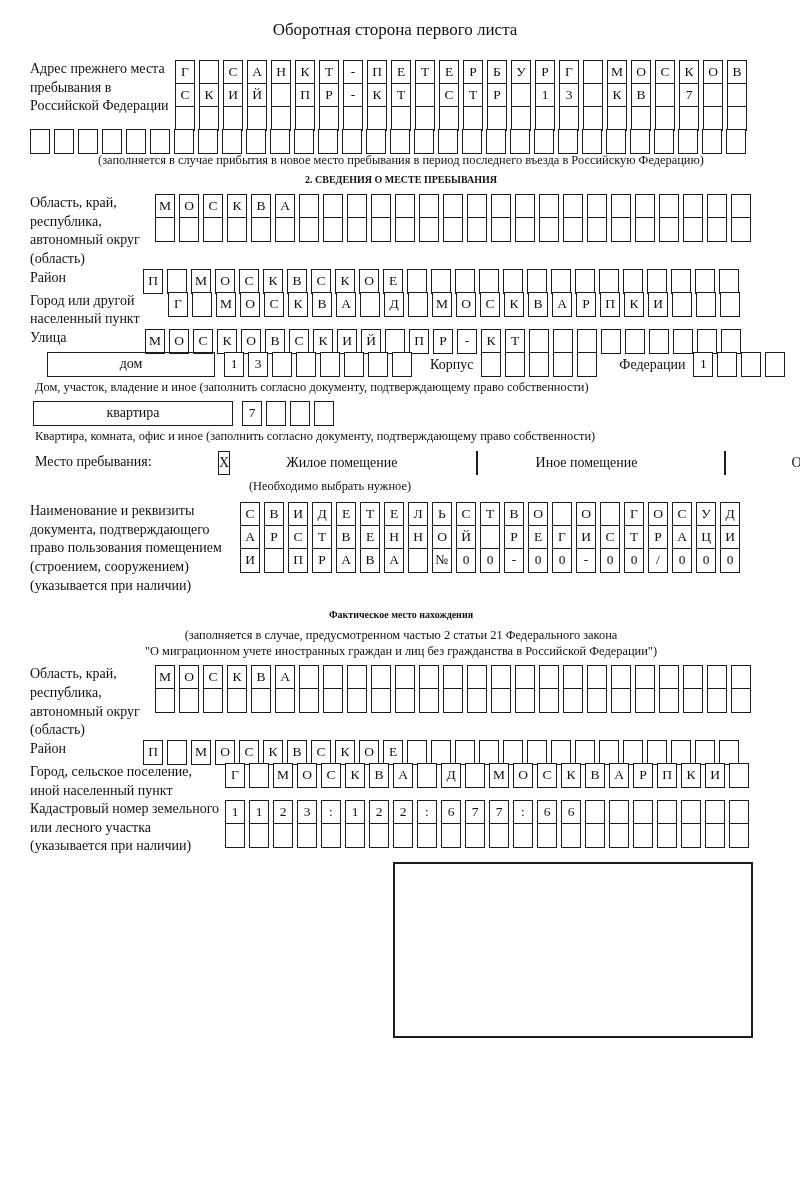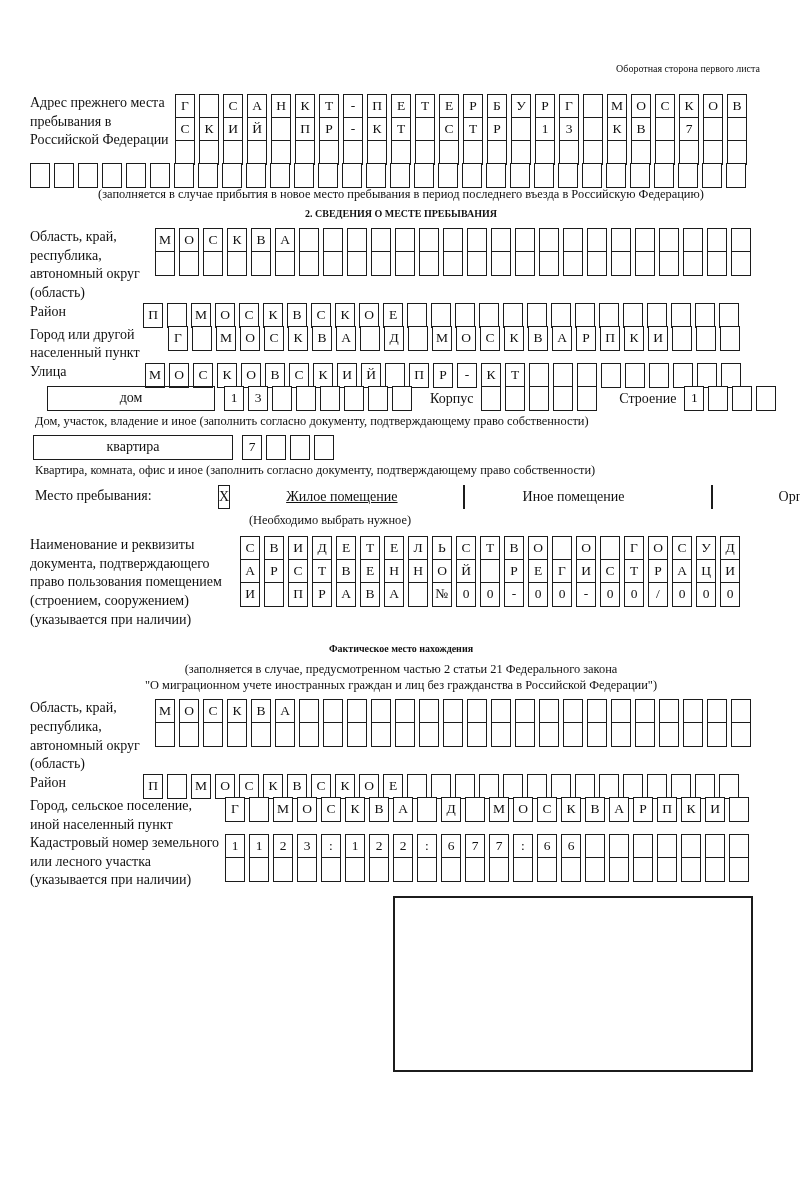--- a/index.html
+++ b/index.html
@@ -1,19 +1,19 @@
 <!DOCTYPE html>
 <html><head>
 <meta charset="utf-8">
 <style>
   html,body { margin:0; padding:0; background:#fff; }
   body { width:800px; height:1180px; color:#111; font-family:"Liberation Serif", serif; }
   .page { box-sizing:border-box; width:800px; height:1180px; padding:20px 28px 0 30px; overflow:hidden; }
 
-  .hdr { text-align:right; font-size:10px; margin-bottom:20px; padding-right:12px;margin-top:43px; }
+  .hdr { text-align:center; font-size:17px; margin-bottom:20px; padding-right:12px; }
 
   .frow { display:flex; align-items:flex-start; }
   .flabel { font-size:14px; line-height:1.33; flex:none; }
   .w145{width:145px;} .w125{width:125px;} .w113{width:113px;} .w138{width:138px;}
   .w115{width:115px;} .w210{width:210px;} .w195{width:195px;} .w135{width:135px;}
 
   .cellrow { height:18px; margin-bottom:5px; white-space:nowrap; }
   .cell { display:inline-block; box-sizing:border-box; width:20px; height:25px;
           border:1.6px solid #1c1c1c; margin-right:4px; text-align:center;
           font-size:13.5px; line-height:21px; vertical-align:top; background:#fff; }
@@ -78,35 +78,35 @@
   <div class="frow">
     <div class="flabel w115">Улица</div>
     <div class="cellrow"><span class="cell">М</span><span class="cell">О</span><span class="cell">С</span><span class="cell">К</span><span class="cell">О</span><span class="cell">В</span><span class="cell">С</span><span class="cell">К</span><span class="cell">И</span><span class="cell">Й</span><span class="cell"></span><span class="cell">П</span><span class="cell">Р</span><span class="cell">-</span><span class="cell">К</span><span class="cell">Т</span><span class="cell"></span><span class="cell"></span><span class="cell"></span><span class="cell"></span><span class="cell"></span><span class="cell"></span><span class="cell"></span><span class="cell"></span><span class="cell"></span></div>
   </div>
 
   <div class="frow mb2" style="margin-left:17px;">
     <div class="bigbox" style="width:168px; margin-right:9px;">дом</div>
     <div class="cellrow" style="margin-bottom:0;"><span class="cell">1</span><span class="cell">3</span><span class="cell"></span><span class="cell"></span><span class="cell"></span><span class="cell"></span><span class="cell"></span><span class="cell"></span></div>
     <div class="inline-label" style="margin:0 8px 0 14px;">Корпус</div>
     <div class="cellrow" style="margin-bottom:0;"><span class="cell"></span><span class="cell"></span><span class="cell"></span><span class="cell"></span><span class="cell"></span></div>
-    <div class="inline-label" style="margin:0 8px 0 18px;">Строение</div>
+    <div class="inline-label" style="margin:0 8px 0 18px;">Федерации</div>
     <div class="cellrow" style="margin-bottom:0;"><span class="cell">1</span><span class="cell"></span><span class="cell"></span><span class="cell"></span></div>
   </div>
   <div class="note mb6" style="margin-left:5px;">Дом, участок, владение и иное (заполнить согласно документу, подтверждающему право собственности)</div>
 
   <div class="frow mb2" style="margin-left:3px;">
     <div class="bigbox" style="width:200px; margin-right:9px;">квартира</div>
     <div class="cellrow" style="margin-bottom:0;"><span class="cell">7</span><span class="cell"></span><span class="cell"></span><span class="cell"></span></div>
   </div>
   <div class="note mb6" style="margin-left:5px;">Квартира, комната, офис и иное (заполнить согласно документу, подтверждающему право собственности)</div>
 
   <div class="frow" style="align-items:center; margin-left:5px; margin-bottom:3px;gap:48px;">
     <div class="flabel w135">Место пребывания:</div>
     <span class="cb">X</span>
-    <span class="inline-label" style="margin:0 17px 0 8px;text-decoration:underline;">Жилое помещение</span>
+    <span class="inline-label" style="margin:0 30px 0 8px;">Жилое помещение</span>
     <span class="cb"></span>
     <span class="inline-label" style="margin:0 38px 0 10px;">Иное помещение</span>
     <span class="cb"></span>
     <span class="inline-label" style="margin:0 0 0 18px;">Организация</span>
   </div>
   <div class="note" style="margin-left:170px; width:260px; text-align:center; margin-bottom:8px;">(Необходимо выбрать нужное)</div>
 
   <div class="frow">
     <div class="flabel w210">Наименование и реквизиты документа, подтверждающего право пользования помещением (строением, сооружением) (указывается при наличии)</div>
     <div>

